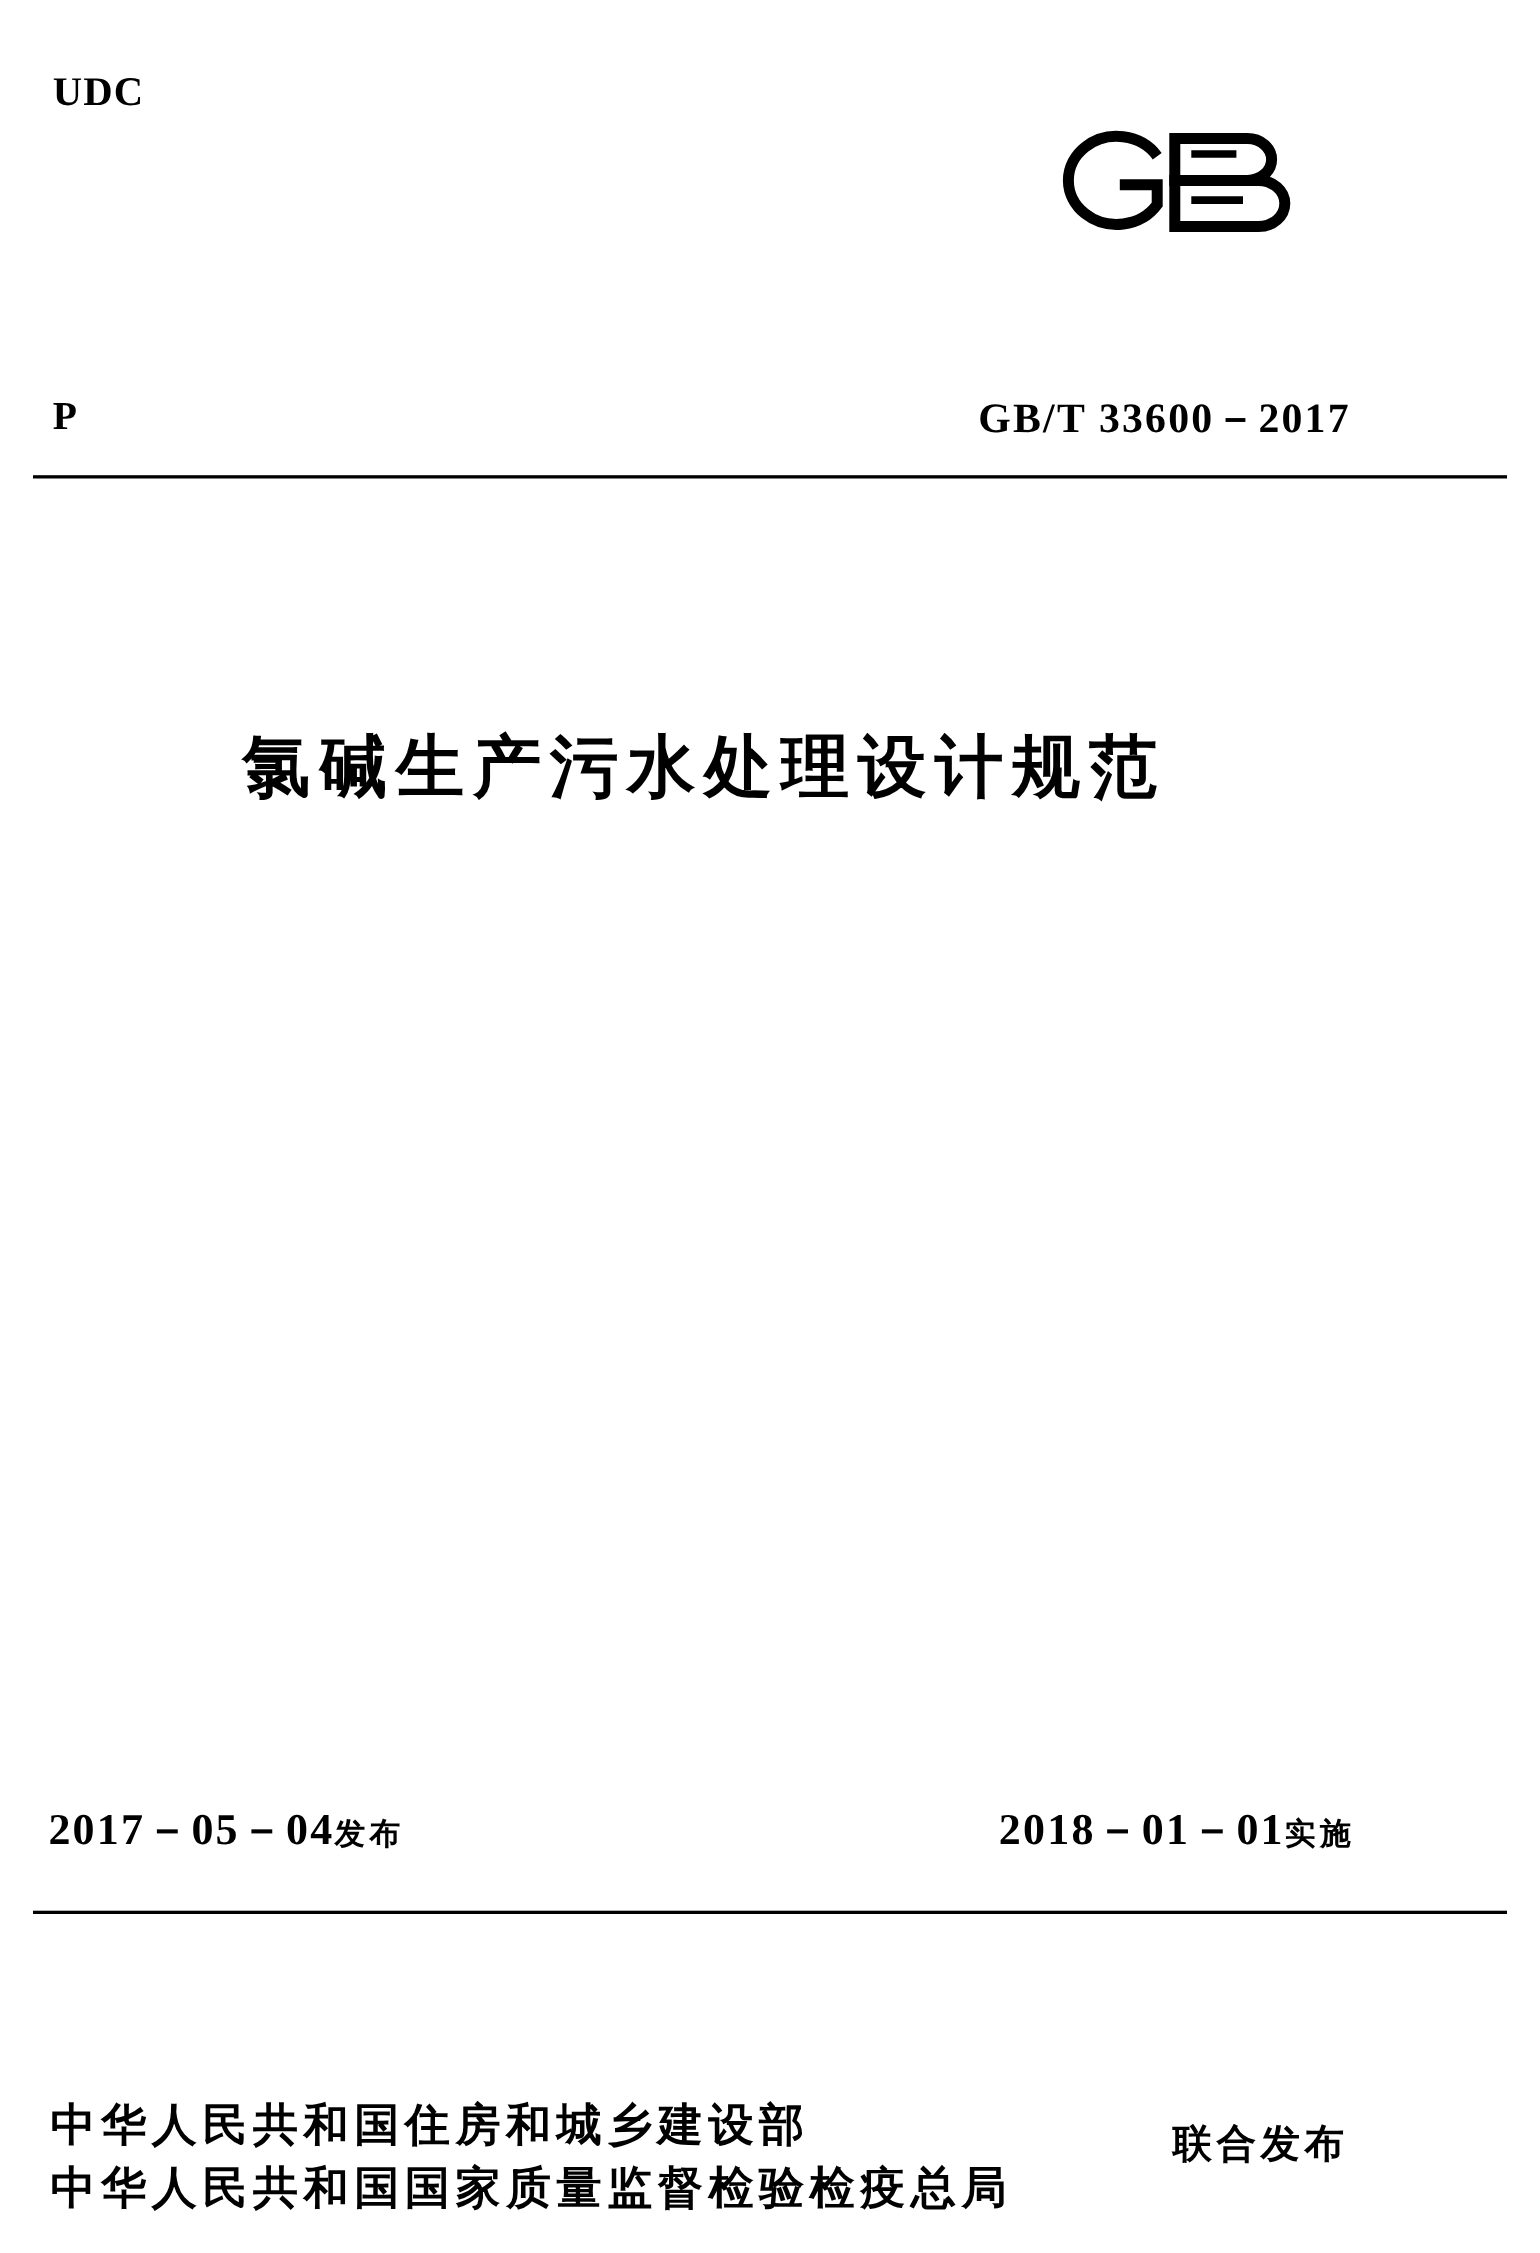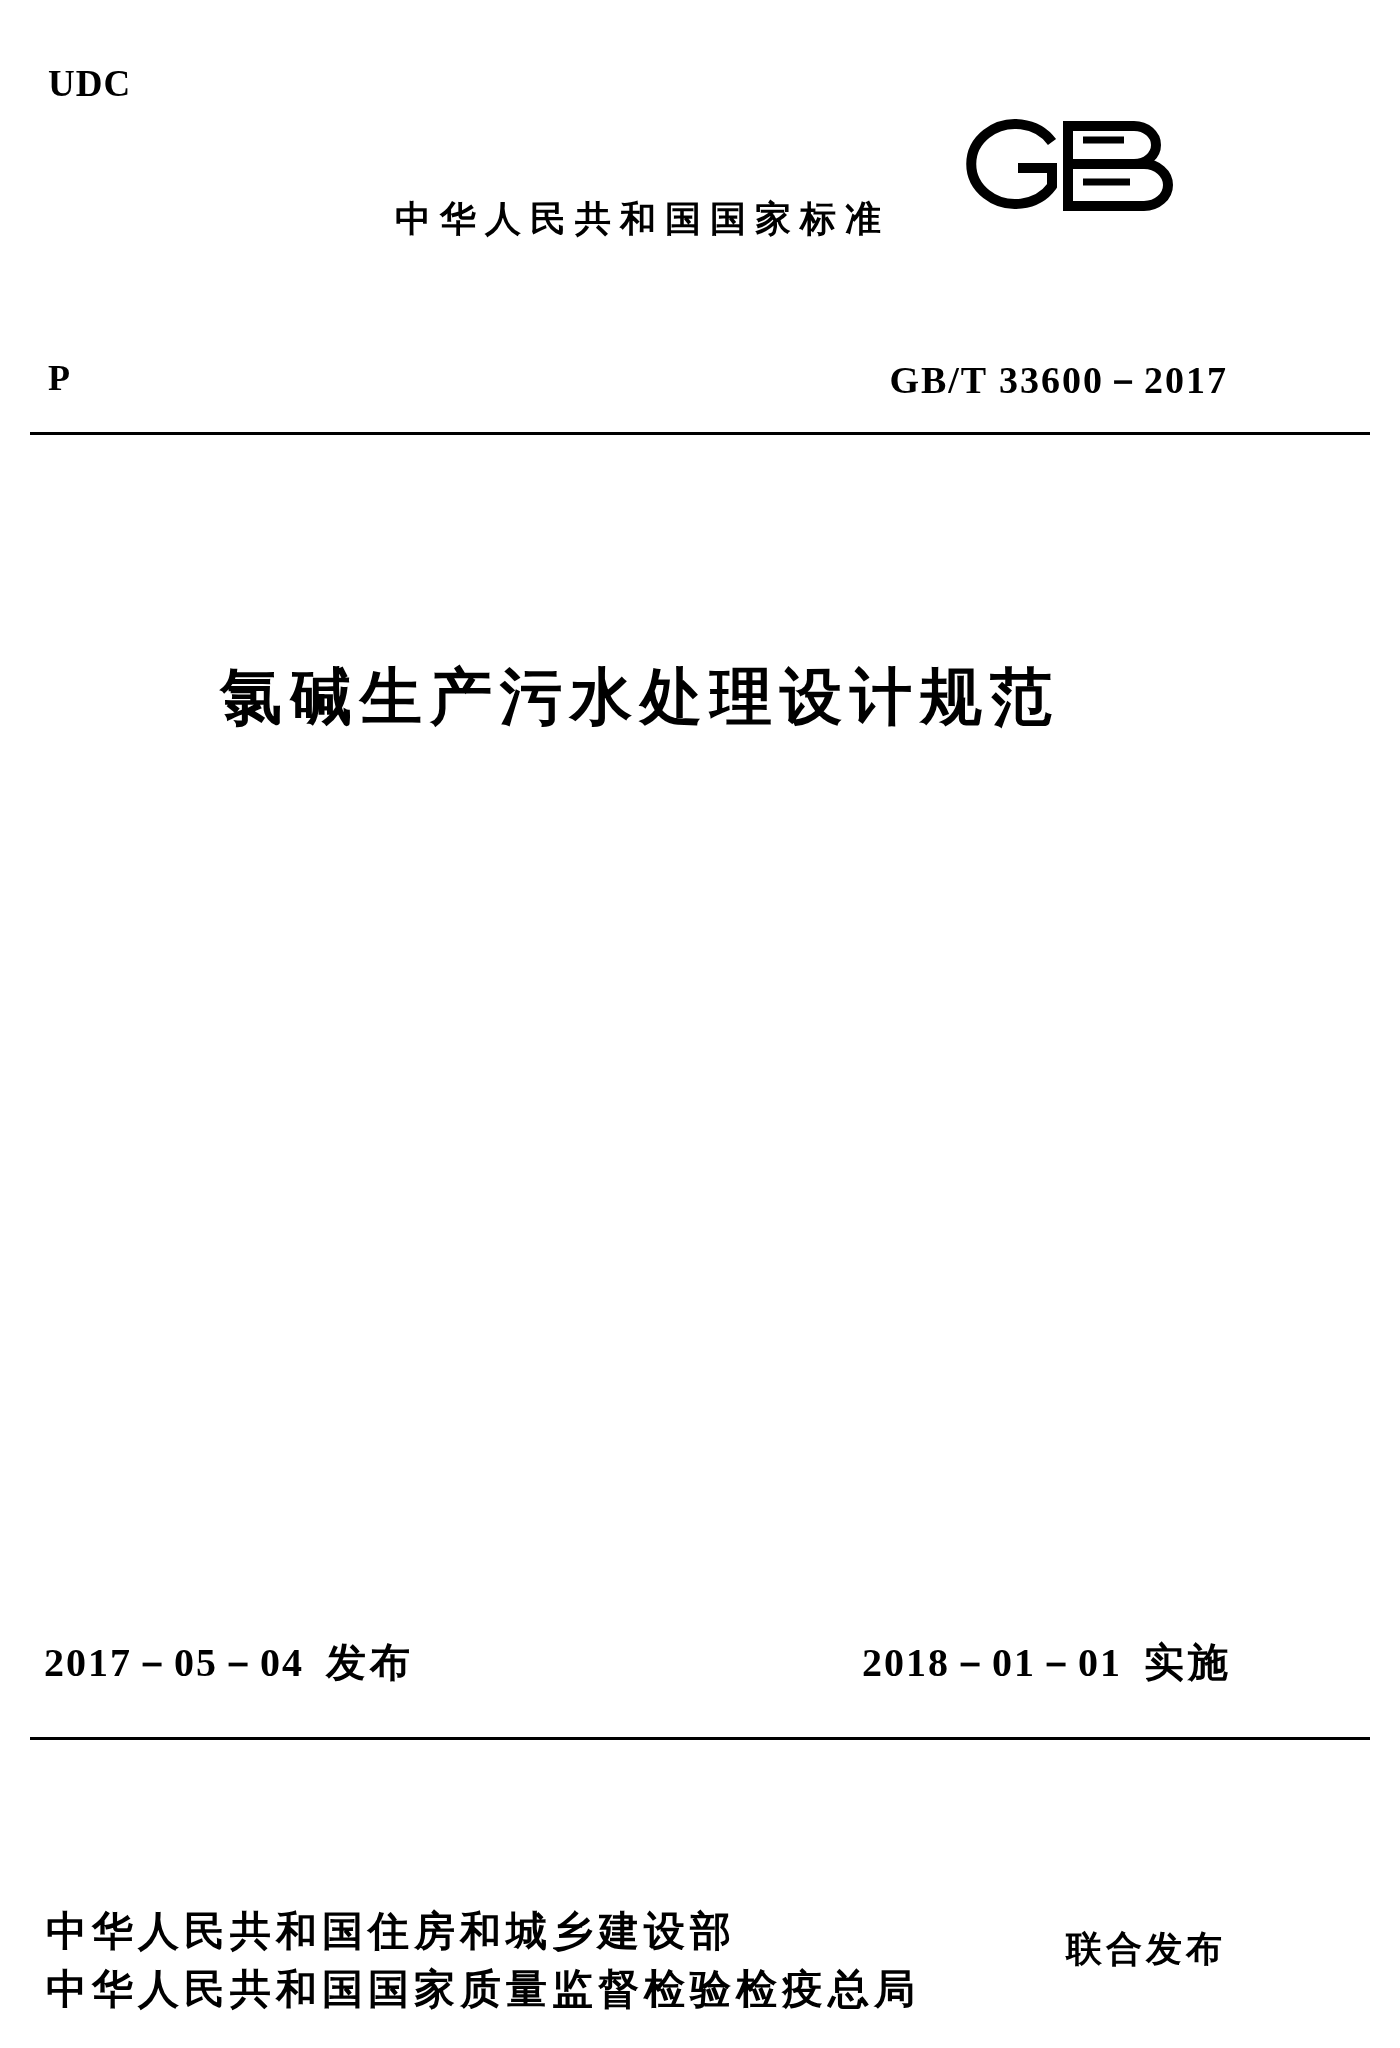--- a/index.html
+++ b/index.html
@@ -119,23 +119,22 @@
     top: 1635px;
     font-family: "Liberation Serif", serif;
     font-weight: bold;
     font-size: 40px;
     letter-spacing: 2px;
   }
   .date-issue .cn,
   .date-effective .cn {
     font-family: "DejaVu Sans", sans-serif;
     font-weight: bold;
-    font-size: 40px;
+    font-size: 28px;
     letter-spacing: 4px;
-    margin-left: 22px;
   }
   .date-effective {
     position: absolute;
     right: 44px;
     top: 1635px;
     font-family: "Liberation Serif", serif;
     font-weight: bold;
     font-size: 40px;
     letter-spacing: 2px;
   }
@@ -164,21 +163,20 @@
     letter-spacing: 4px;
   }
 </style>
 </head>
 <body>
 
 <div class="page">
 
   <div class="udc">UDC</div>
 
-  <div class="national-standard">中华人民共和国国家标准</div>
 
   <div class="gb-logo">
     <svg viewBox="0 0 250 104" width="250" height="104" aria-hidden="true">
       <g fill="none" stroke="#000" stroke-width="9">
 
         <path d="M104 30 A44 40 0 1 0 104 74 L104 56 L70 56" stroke-width="10"></path>
 
         <path d="M120 14 L186 14 A22 19 0 0 1 186 52 L120 52 Z" stroke-width="10"></path>
         <path d="M120 52 L196 52 A24 21 0 0 1 196 94 L120 94 Z" stroke-width="10"></path>
       </g>

